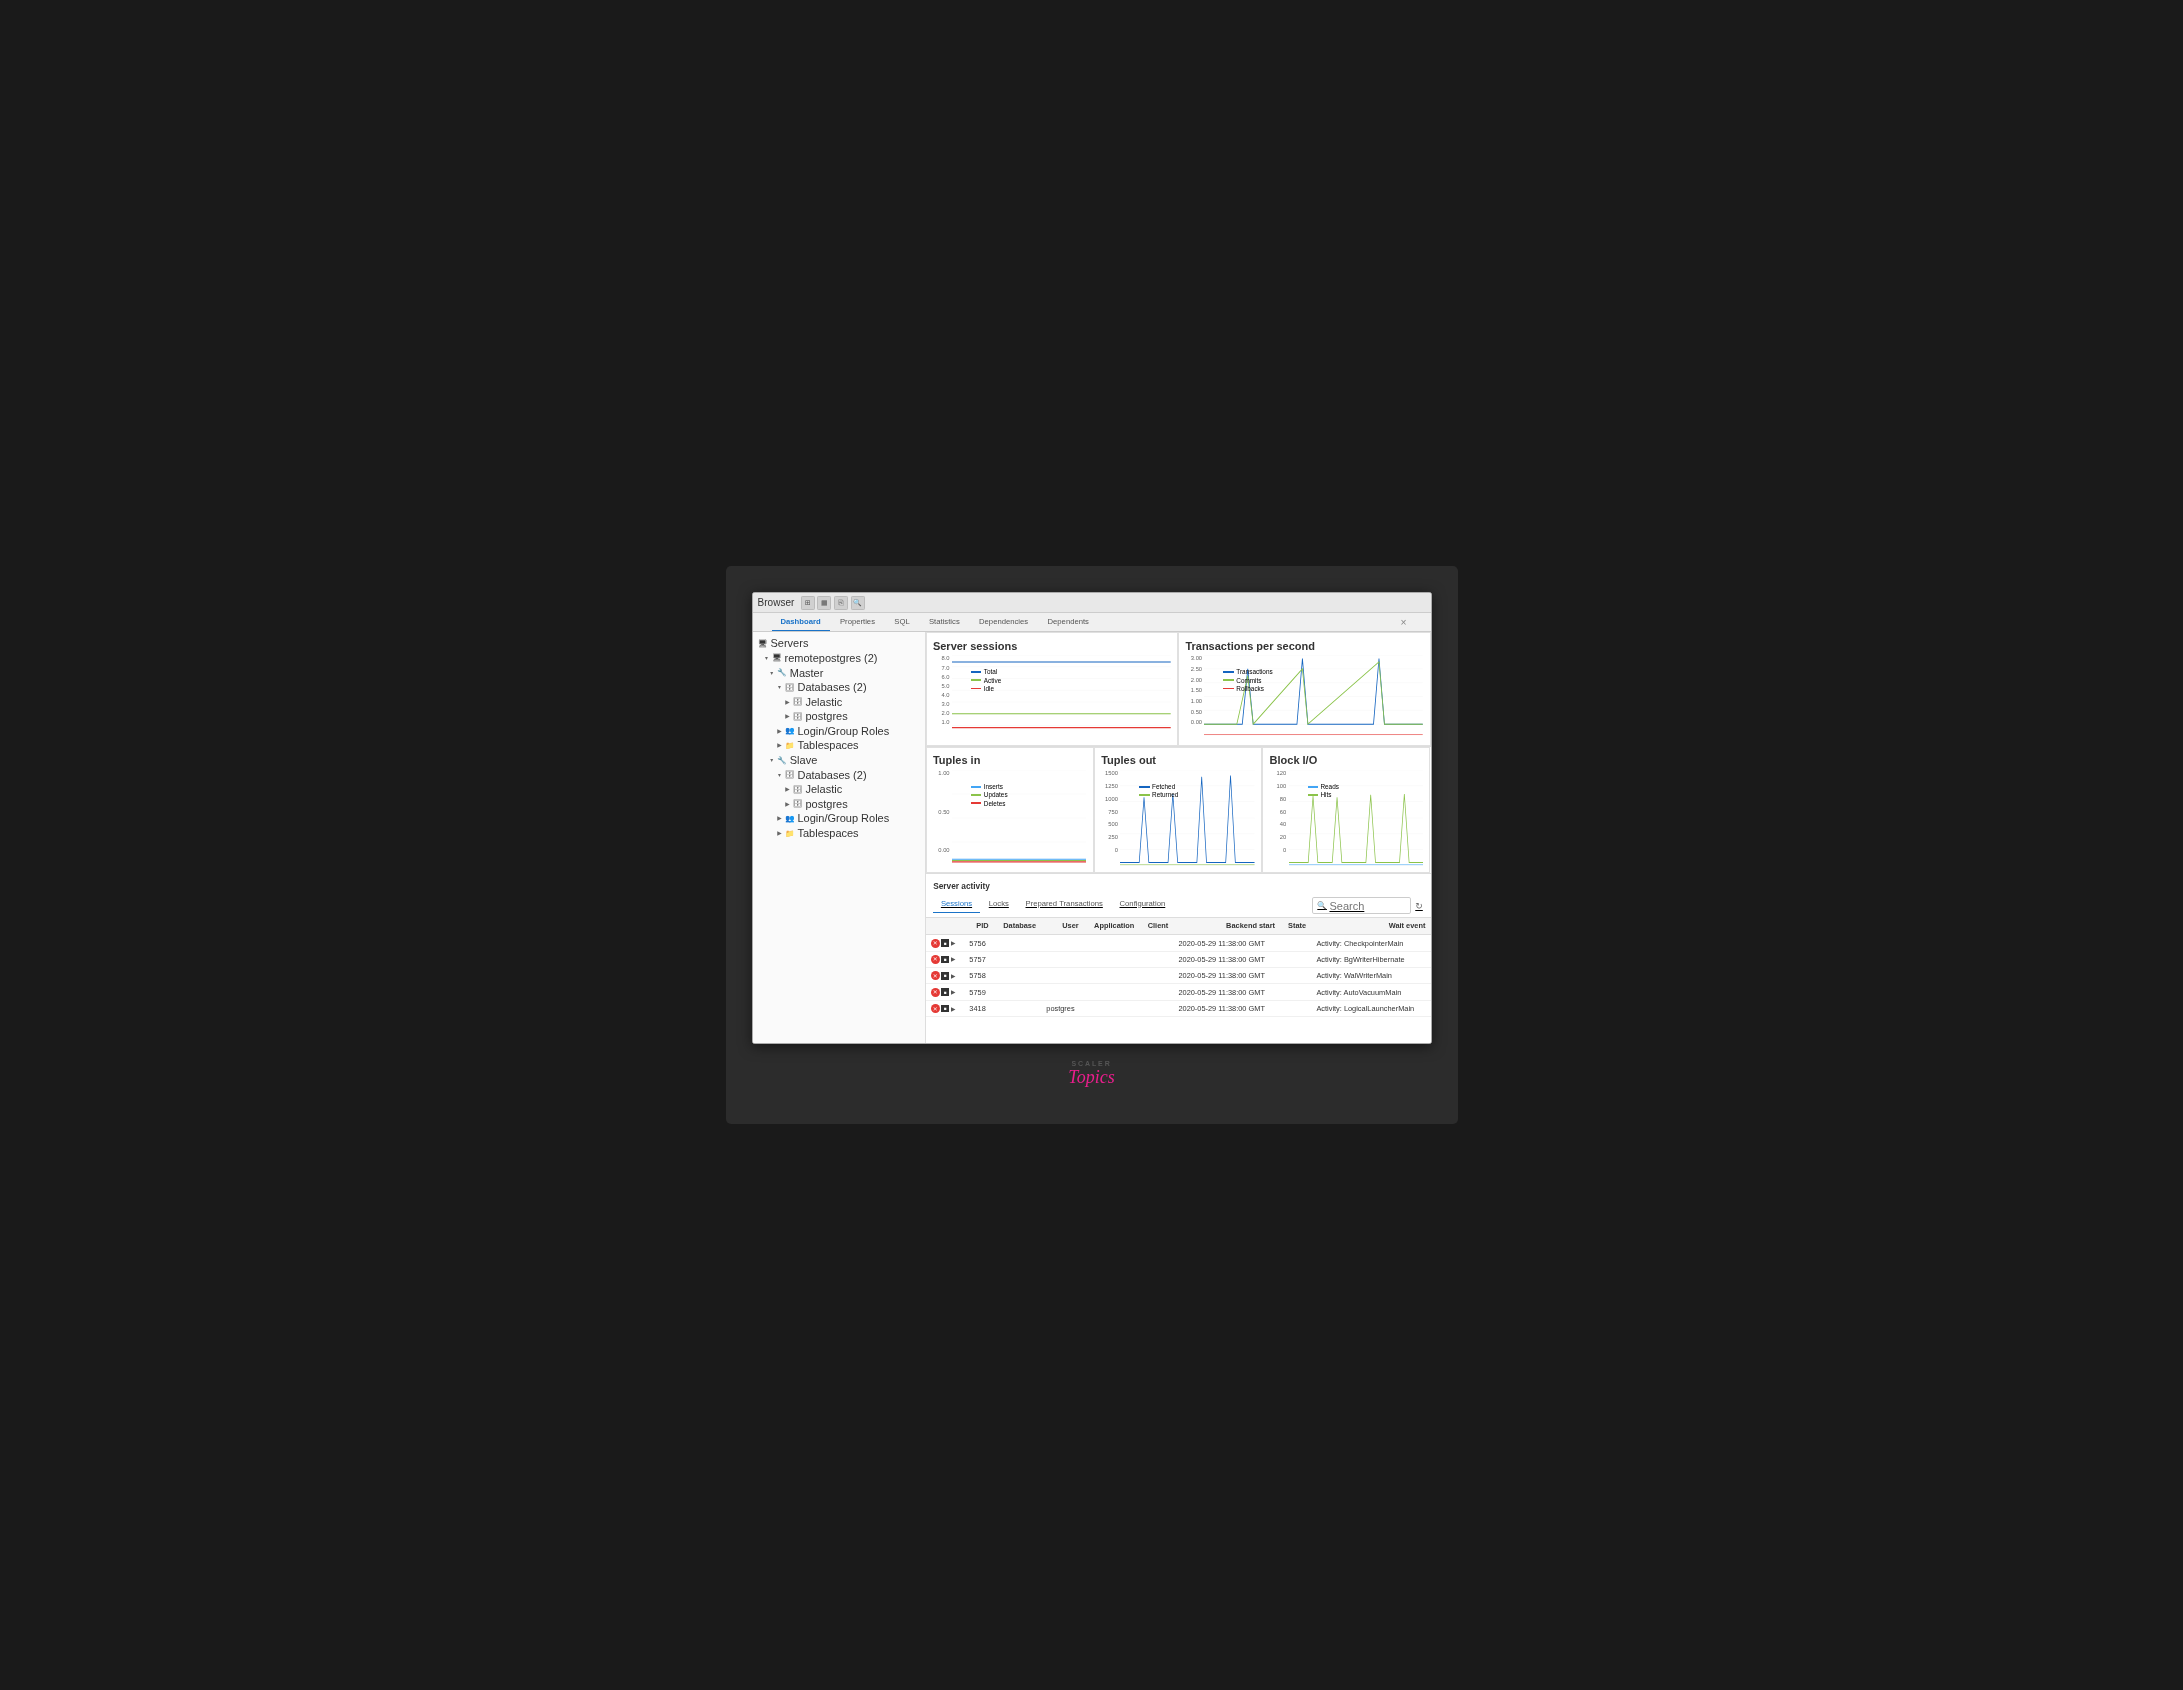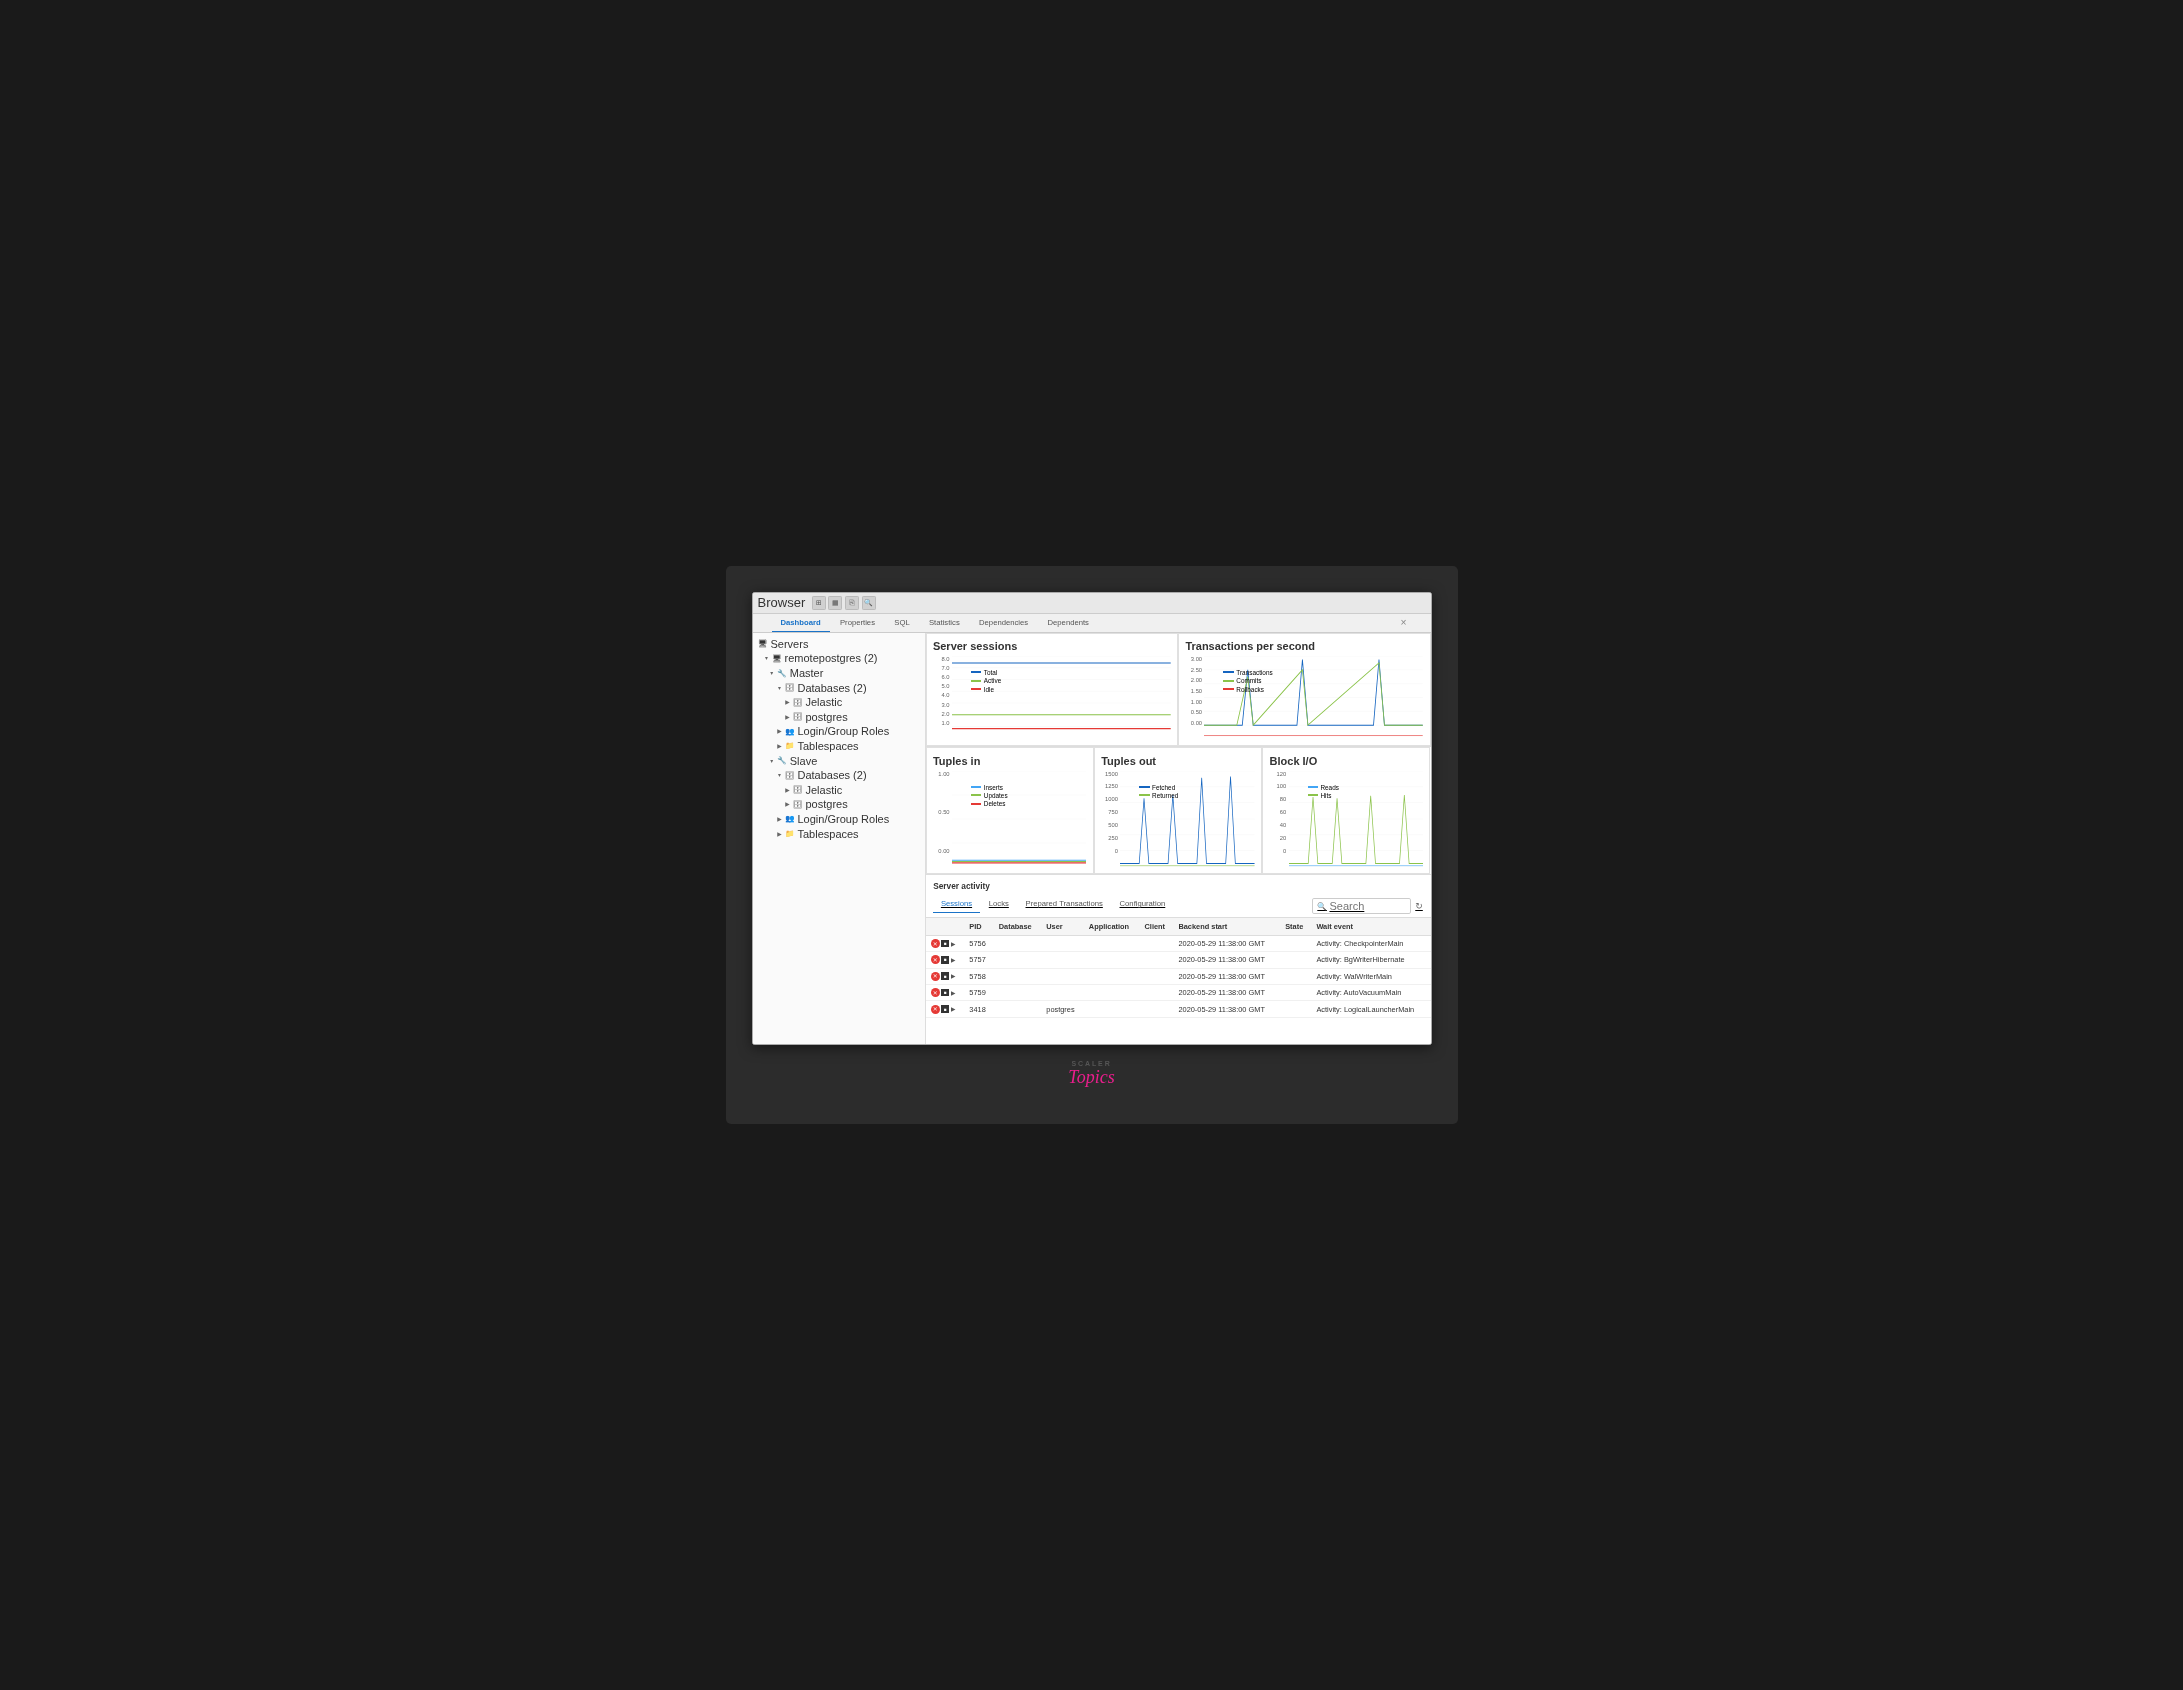--- a/index.html
+++ b/index.html
@@ -28,21 +28,21 @@
     
     .top-bar {
       background: #e8e8e8;
       border-bottom: 0.6px solid #ccc;
       display: flex;
       align-items: center;
       padding: 2.6px 5.1px;
       gap: 2.6px;
     }
     .top-bar-label {
-      font-size: 13px;
+      font-size: 10px;
       color: #333;
       margin-right: 3.9px;
     }
     .top-bar-icon {
       width: 14px;
       height: 14px;
       background: #d0d0d0;
       border: 0.6px solid #bbb;
       border-radius: 1.3px;
       display: flex;
@@ -235,21 +235,21 @@
     
     .data-table {
       width: 100%;
       border-collapse: collapse;
       font-size: 7.4px;
     }
     .data-table th {
       background: #f5f5f5;
       border-bottom: 0.6px solid #ddd;
       padding: 3.9px 5.1px;
-      text-align: left;
+      text-align: right;
       font-weight: 600;
       color: #333;
       white-space: nowrap;
     }
     .data-table td {
       padding: 3.2px 5.1px;
       border-bottom: 0.6px solid #f0f0f0;
       color: #333;
       white-space: nowrap;
     }

